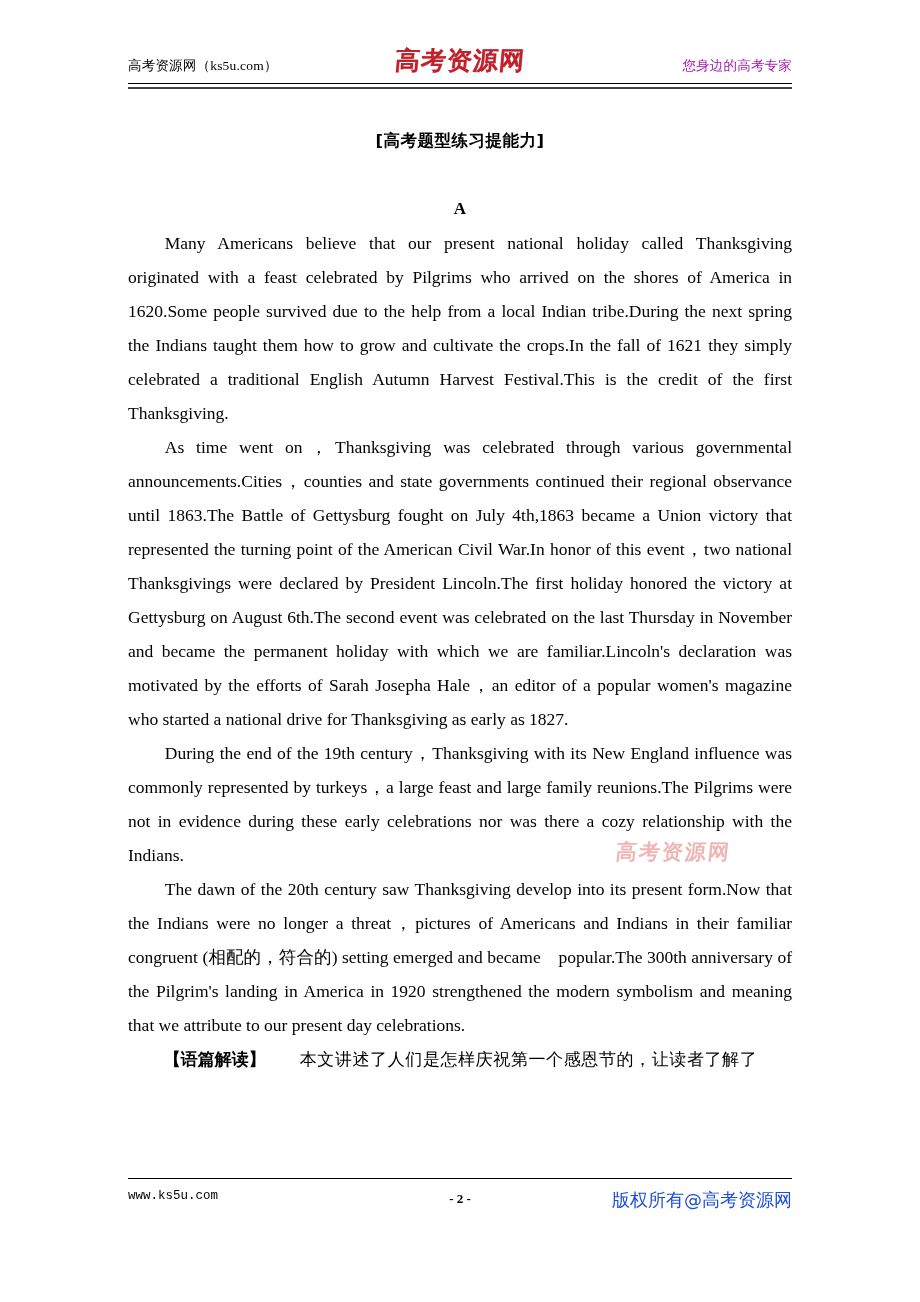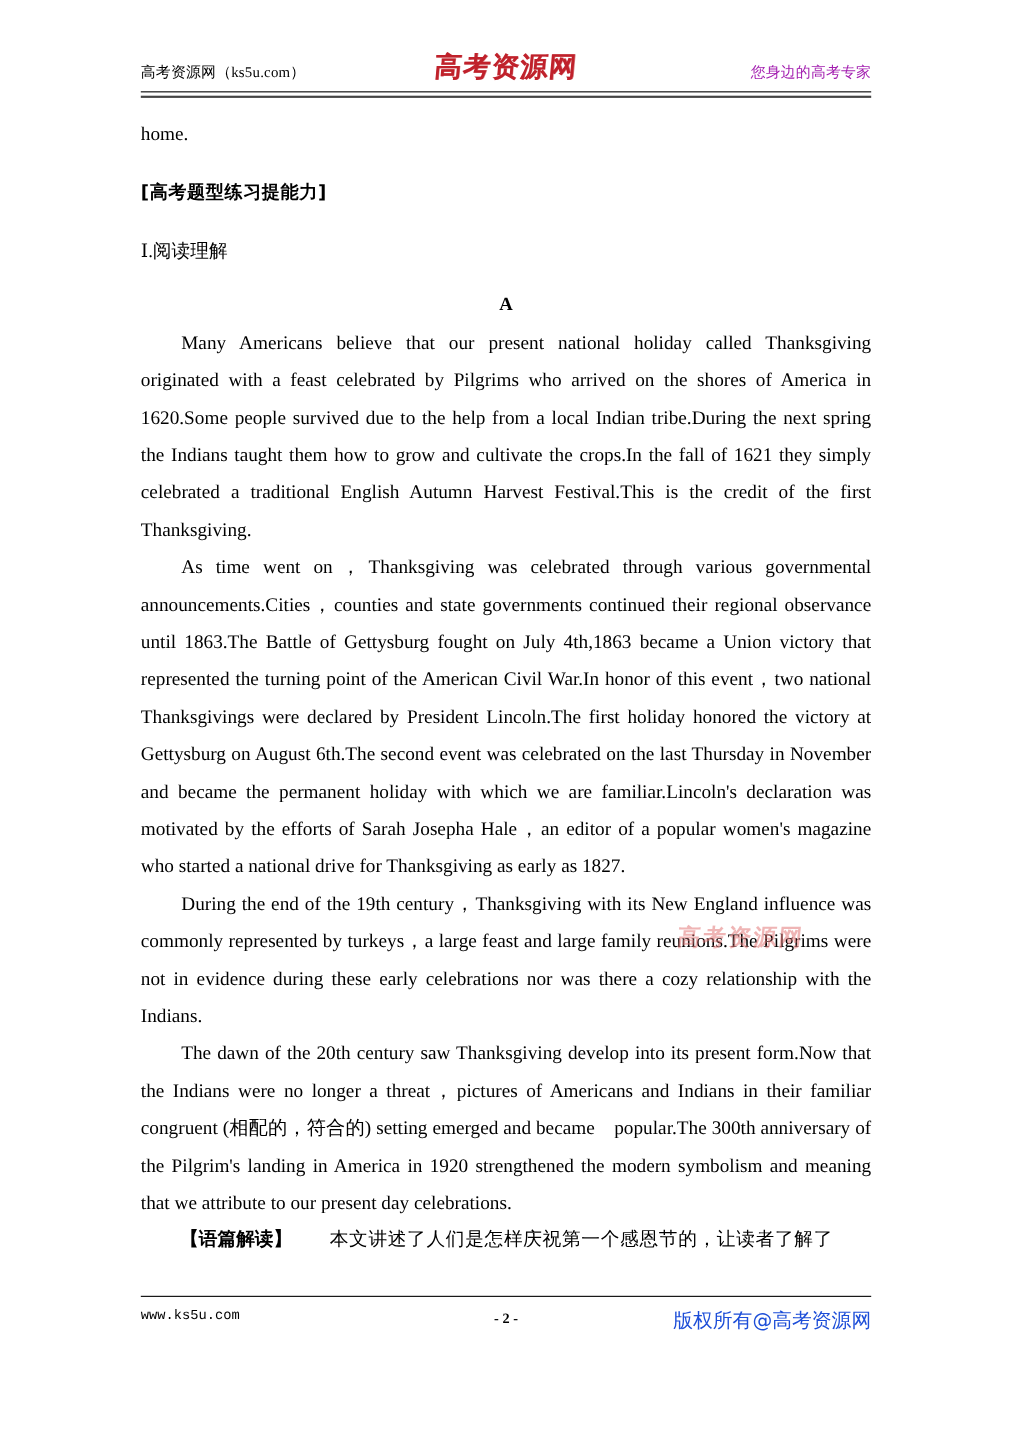--- a/index.html
+++ b/index.html
@@ -85,20 +85,21 @@
   .line-plain {
     font-size: 17.5px;
     line-height: 34px;
     margin: 0;
   }
 
   .spacer-sm { height: 22px; }
   .spacer-xs { height: 14px; }
 
   .ex-title {
+    text-align: center;
     font-size: 16.5px;
     font-weight: bold;
     font-family: "DejaVu Sans", "Liberation Sans", sans-serif;
     letter-spacing: 0.5px;
     margin: 0;
     line-height: 30px;
   }
 
   .section-head {
     font-size: 17px;
@@ -210,29 +211,27 @@
 
   <div class="header">
     <div class="header-left">高考资源网（ks5u.com）</div>
     <div class="header-logo">高考资源网</div>
     <div class="header-right">您身边的高考专家</div>
     <div class="header-rule"></div>
   </div>
 
   <div class="content">
 
-    <div class="line-plain">home.</div>
 
     <div class="spacer-sm"></div>
 
     <div class="ex-title">[高考题型练习提能力]</div>
 
     <div class="spacer-sm"></div>
 
-    <div class="section-head">Ⅰ.阅读理解</div>
 
     <div class="spacer-xs"></div>
 
     <div class="passage-letter">A</div>
 
     <p class="para">Many Americans believe that our present national holiday called Thanksgiving originated with a feast celebrated by Pilgrims who arrived on the shores of America in 1620.Some people survived due to the help from a local Indian tribe.During the next spring the Indians taught them how to grow and cultivate the crops.In the fall of 1621 they simply celebrated a traditional English Autumn Harvest Festival.This is the credit of the first Thanksgiving.</p>
 
     <p class="para">As time went on，Thanksgiving was celebrated through various governmental announcements.Cities，counties and state governments continued their regional observance until 1863.The Battle of Gettysburg fought on July 4th,1863 became a Union victory that represented the turning point of the American Civil War.In honor of this event，two national Thanksgivings were declared by President Lincoln.The first holiday honored the victory at Gettysburg on August 6th.The second event was celebrated on the last Thursday in November and became the permanent holiday with which we are familiar.Lincoln's declaration was motivated by the efforts of Sarah Josepha Hale，an editor of a popular women's magazine who started a national drive for Thanksgiving as early as 1827.</p>
 
     <p class="para">During the end of the 19th century，Thanksgiving with its New England influence was commonly represented by turkeys，a large feast and large family reunions.The Pilgrims were not in evidence during these early celebrations nor was there a cozy relationship with the Indians.</p>

